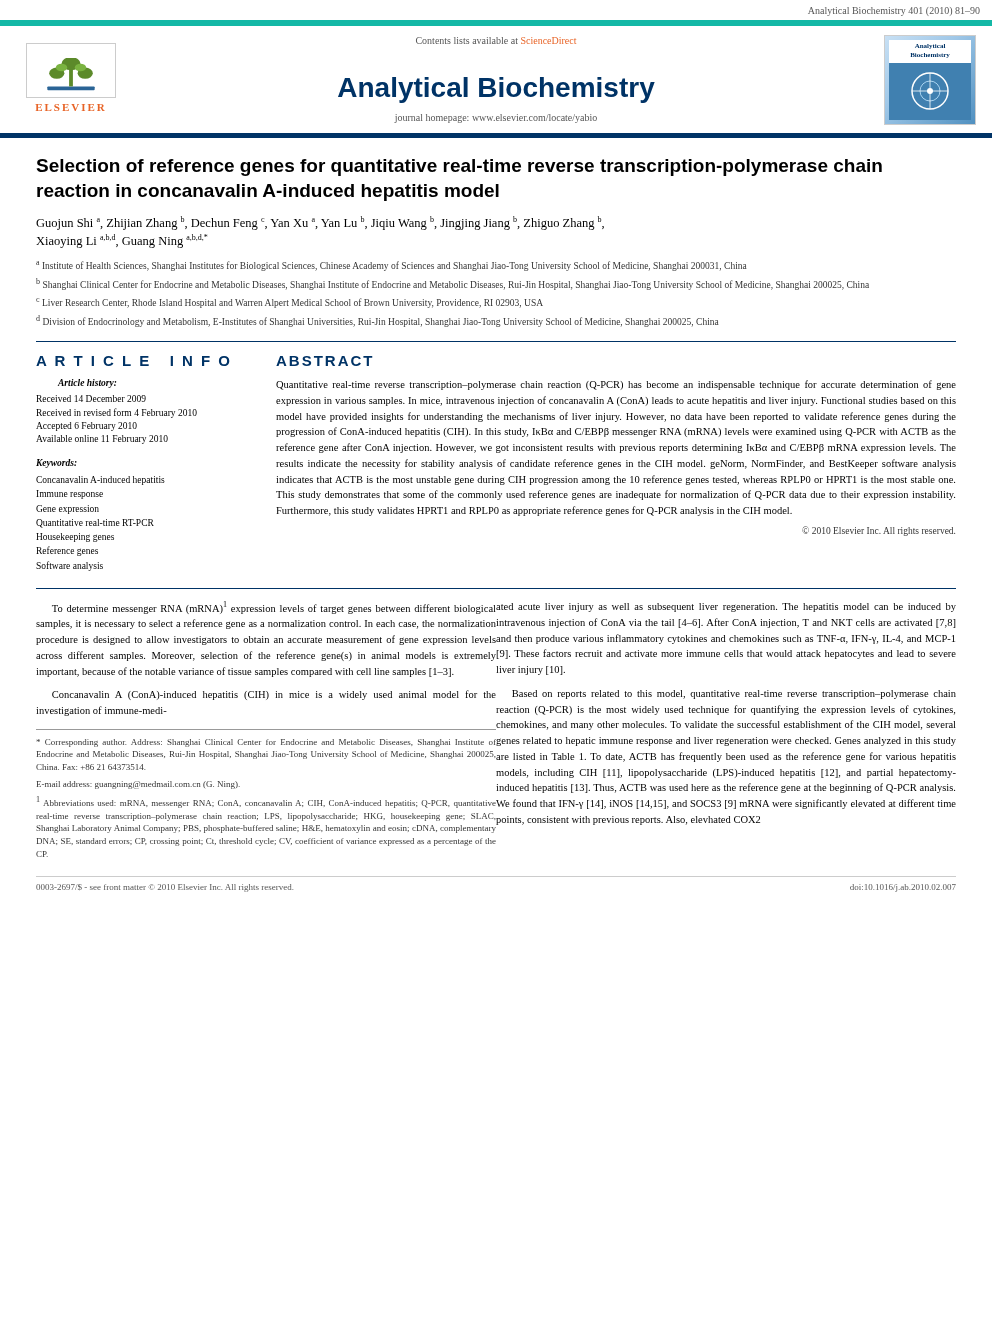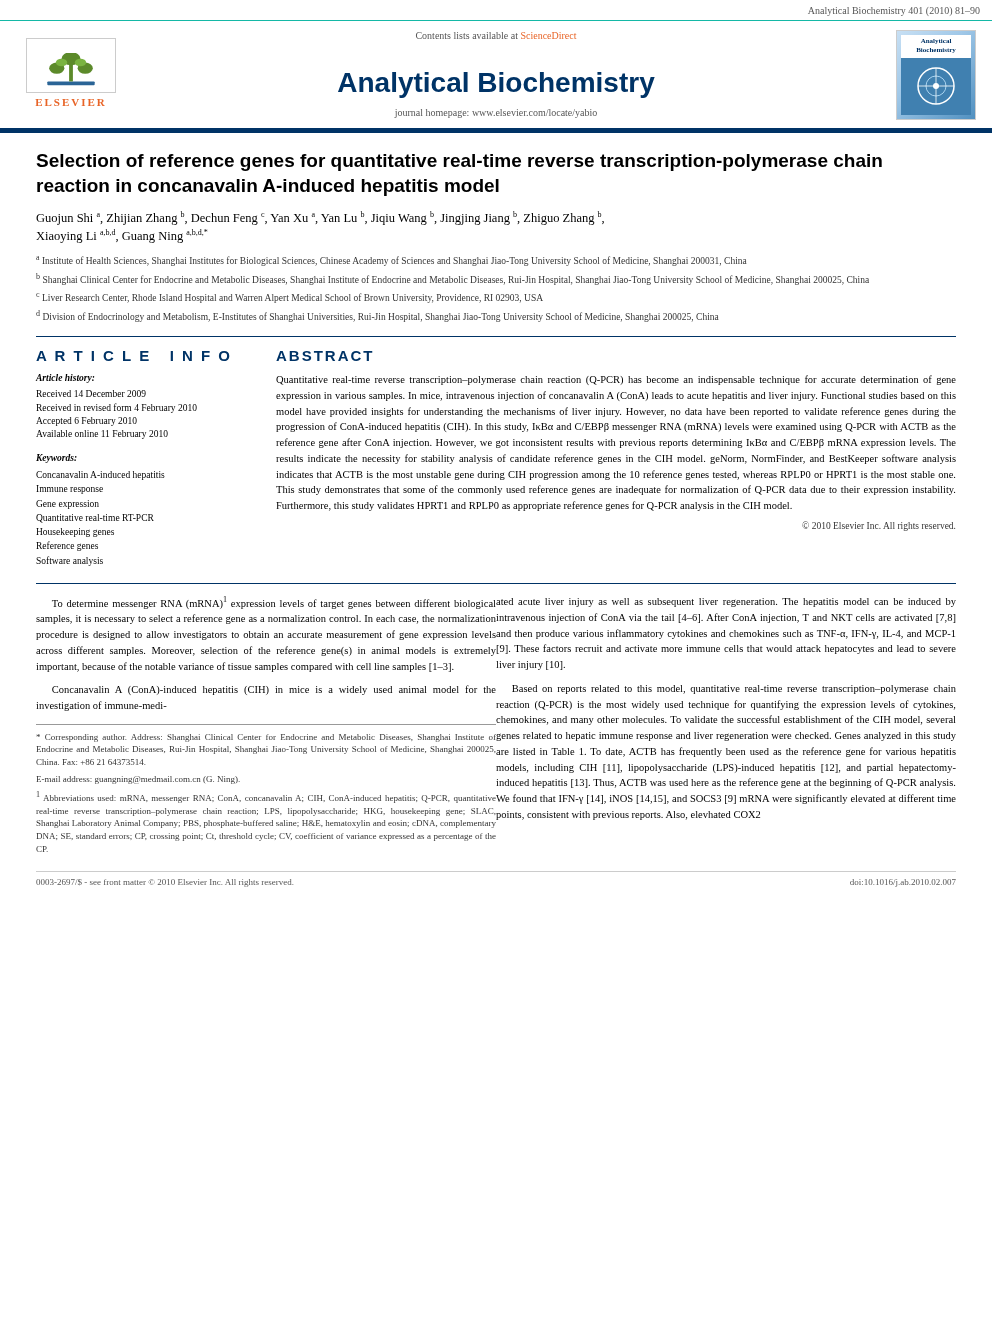--- a/index.html
+++ b/index.html
@@ -12,21 +12,21 @@
       font-size: 13px;
       line-height: 1.4;
     }
 
     
     .top-bar {
       text-align: right;
       font-size: 10px;
       color: #555;
       padding: 4px 12px 2px 12px;
-      border-bottom: 1px solid #14b8a6;
+      border-bottom: 6px solid #14b8a6;
     }
 
     .journal-header {
       display: flex;
       align-items: center;
       justify-content: space-between;
       padding: 8px 16px;
       border-bottom: 2px solid #003366;
     }
 
@@ -94,21 +94,21 @@
       color: #555;
     }
 
     .journal-header-right {
       width: 110px;
       display: flex;
       justify-content: flex-end;
     }
 
     .journal-cover {
-      width: 80px;
+      width: 92px;
       height: 90px;
       border: 1px solid #ccc;
       background: linear-gradient(135deg, #c8e0f4 0%, #a0c8e8 40%, #5090c0 100%);
       display: flex;
       flex-direction: column;
       align-items: center;
       justify-content: center;
       font-size: 7px;
       color: #fff;
       padding: 4px;
@@ -206,20 +206,21 @@
     .article-info-row {
       font-size: 9.5px;
       margin-bottom: 10px;
     }
 
     .article-info-row .info-label {
       font-style: italic;
       font-size: 9.5px;
       margin-bottom: 3px;
       font-weight: bold;
+      margin-left: 22px;
     }
 
     .article-info-row .info-date {
       font-size: 9.5px;
       margin-left: 0;
     }
 
     .keywords-section {
       margin-top: 8px;
     }

